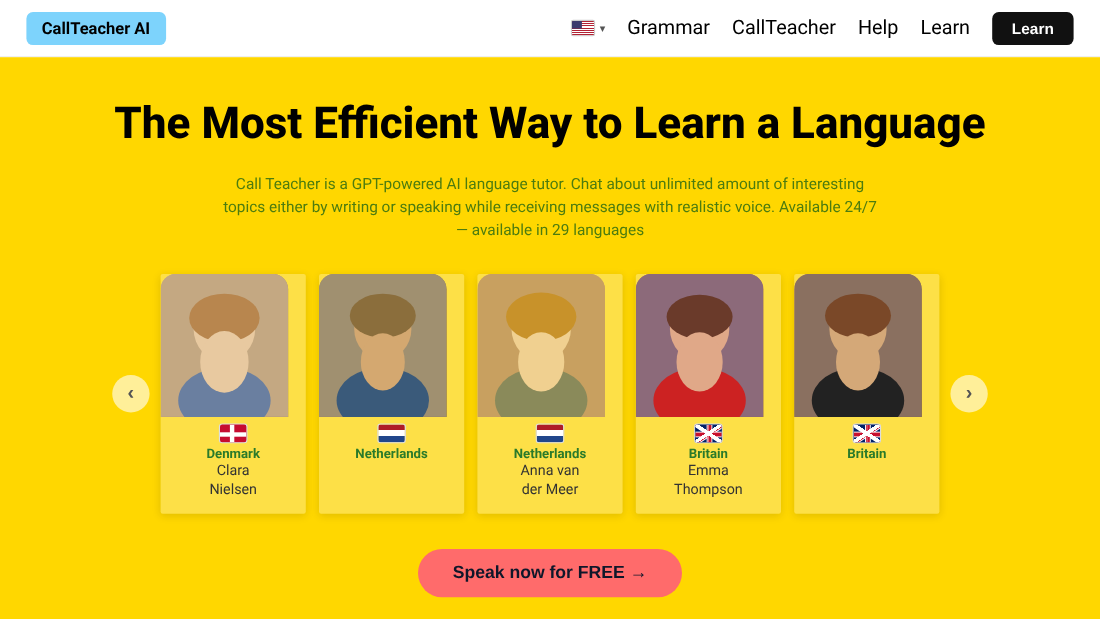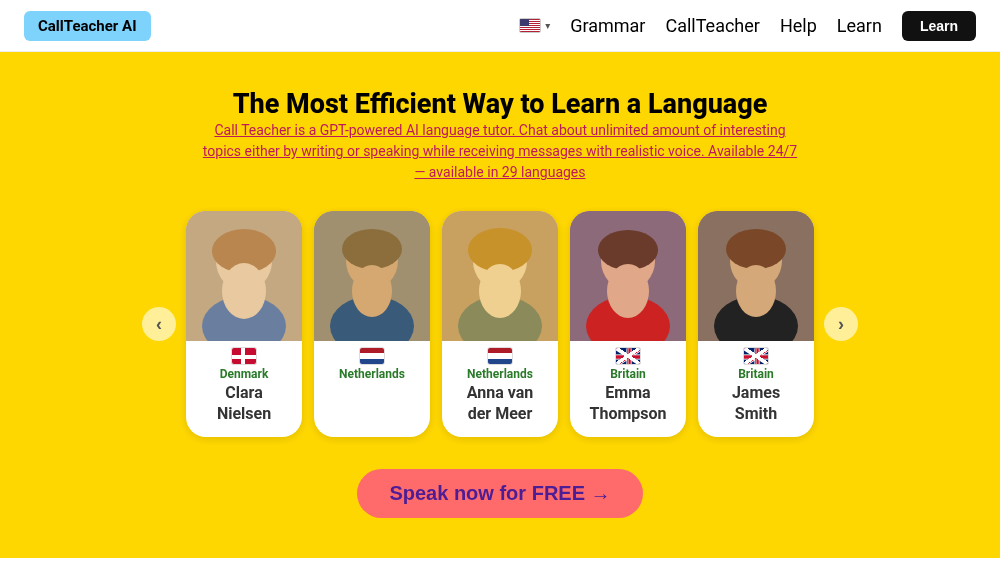--- a/index.html
+++ b/index.html
@@ -95,33 +95,32 @@
     }
 
     
     .hero {
       background: #FFD700;
       padding: 36px 40px 40px;
       text-align: center;
       min-height: 430px;
     }
     .hero-title {
-      font-size: 27px;
+      font-size: 40px;
       font-weight: 800;
       color: #000;
-      margin-bottom: 0;
+      margin-bottom: 22px;
       line-height: 1.2;
     }
     .hero-subtitle {
       font-size: 14px;
-      color: #be185d;
+      color: #4d7c0f;
       max-width: 600px;
       margin: 0 auto 28px;
       line-height: 1.5;
-      text-decoration: underline;
     }
 
     
     .carousel-wrapper {
       display: flex;
       align-items: center;
       justify-content: center;
       gap: 10px;
       margin-bottom: 28px;
     }
@@ -137,23 +136,23 @@
       align-items: center;
       justify-content: center;
       color: #555;
       font-weight: bold;
     }
     .cards-container {
       display: flex;
       gap: 12px;
     }
     .teacher-card {
-      background: #ffffff;
-      border-radius: 20px;
-      width: 116px;
+      background: #fde047;
+      border-radius: 2px;
+      width: 132px;
       padding: 0 0 12px;
       overflow: hidden;
       cursor: pointer;
       box-shadow: 0 2px 8px rgba(0,0,0,0.12);
       text-align: center;
     }
     .teacher-card-img {
       width: 116px;
       height: 130px;
       background: #ccc;
@@ -233,34 +232,34 @@
       clip-path: polygon(50% 0, 60% 0, 60% 100%, 50% 100%, 50% 0);
     }
 
     .teacher-country {
       font-size: 12px;
       font-weight: 700;
       color: #2a7a2a;
       margin-bottom: 2px;
     }
     .teacher-name {
-      font-size: 16px;
+      font-size: 13px;
       color: #333;
-      font-weight: 700;
+      font-weight: 400;
       line-height: 1.3;
     }
 
     
     .cta-btn {
       background: #FF6B6B;
-      color: #4c1d95;
+      color: #0f172a;
       border: none;
       border-radius: 30px;
       padding: 13px 32px;
-      font-size: 20px;
+      font-size: 16px;
       font-weight: 600;
       cursor: pointer;
       margin-top: 4px;
     }
 
     
     .bottom-section {
       background: #fff;
       padding: 30px 40px 20px;
       text-align: center;
@@ -391,21 +390,20 @@
               <line x1="0" y1="0" x2="60" y2="40" stroke="#C8102E" stroke-width="4"></line>
               <line x1="60" y1="0" x2="0" y2="40" stroke="#C8102E" stroke-width="4"></line>
               <rect x="24" y="0" width="12" height="40" fill="#fff"></rect>
               <rect x="0" y="14" width="60" height="12" fill="#fff"></rect>
               <rect x="26" y="0" width="8" height="40" fill="#C8102E"></rect>
               <rect x="0" y="16" width="60" height="8" fill="#C8102E"></rect>
             </svg>
           </span>
         </div>
         <div class="teacher-country" style="color:#2a7a2a">Britain</div>
-        <div class="teacher-name">James<br>Smith</div>
       </div>
 
     </div>
 
     <button class="carousel-arrow">›</button>
   </div>
 
   <button class="cta-btn">Speak now for FREE →</button>
 </section>
 

